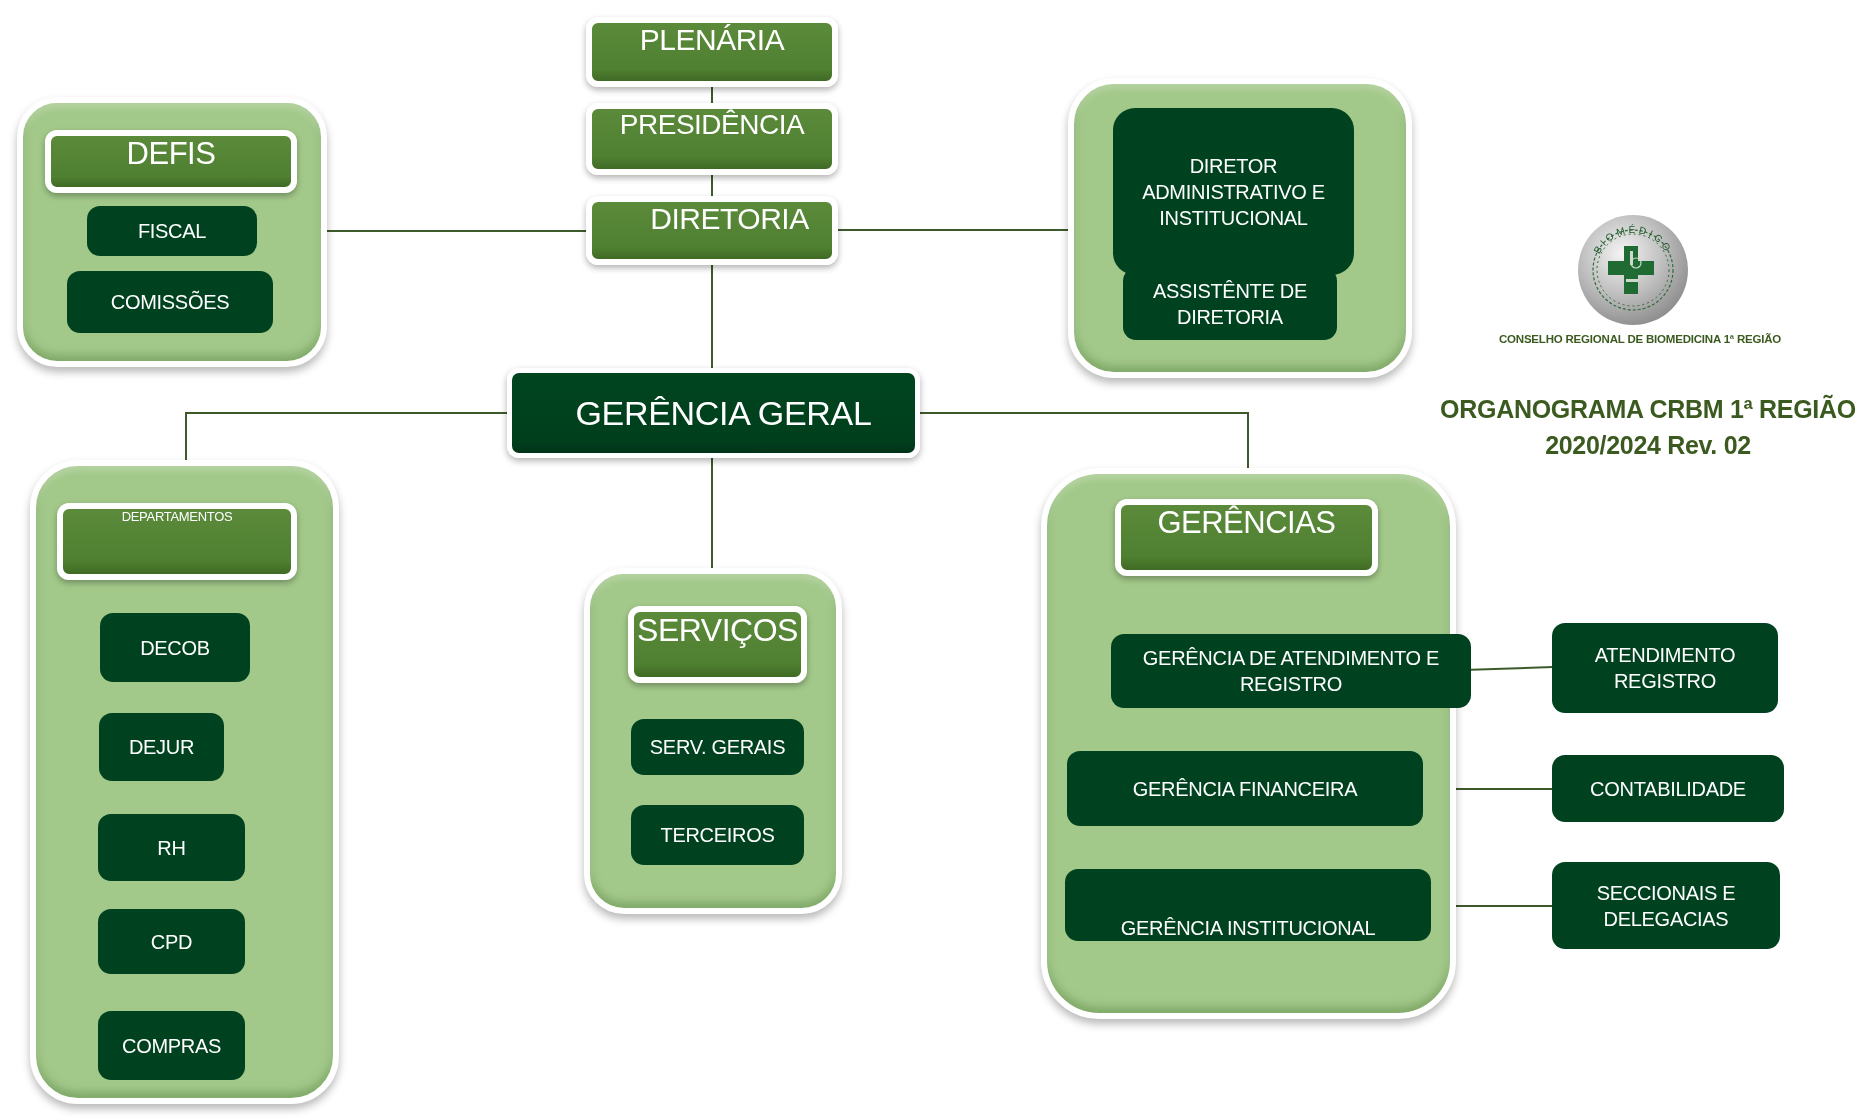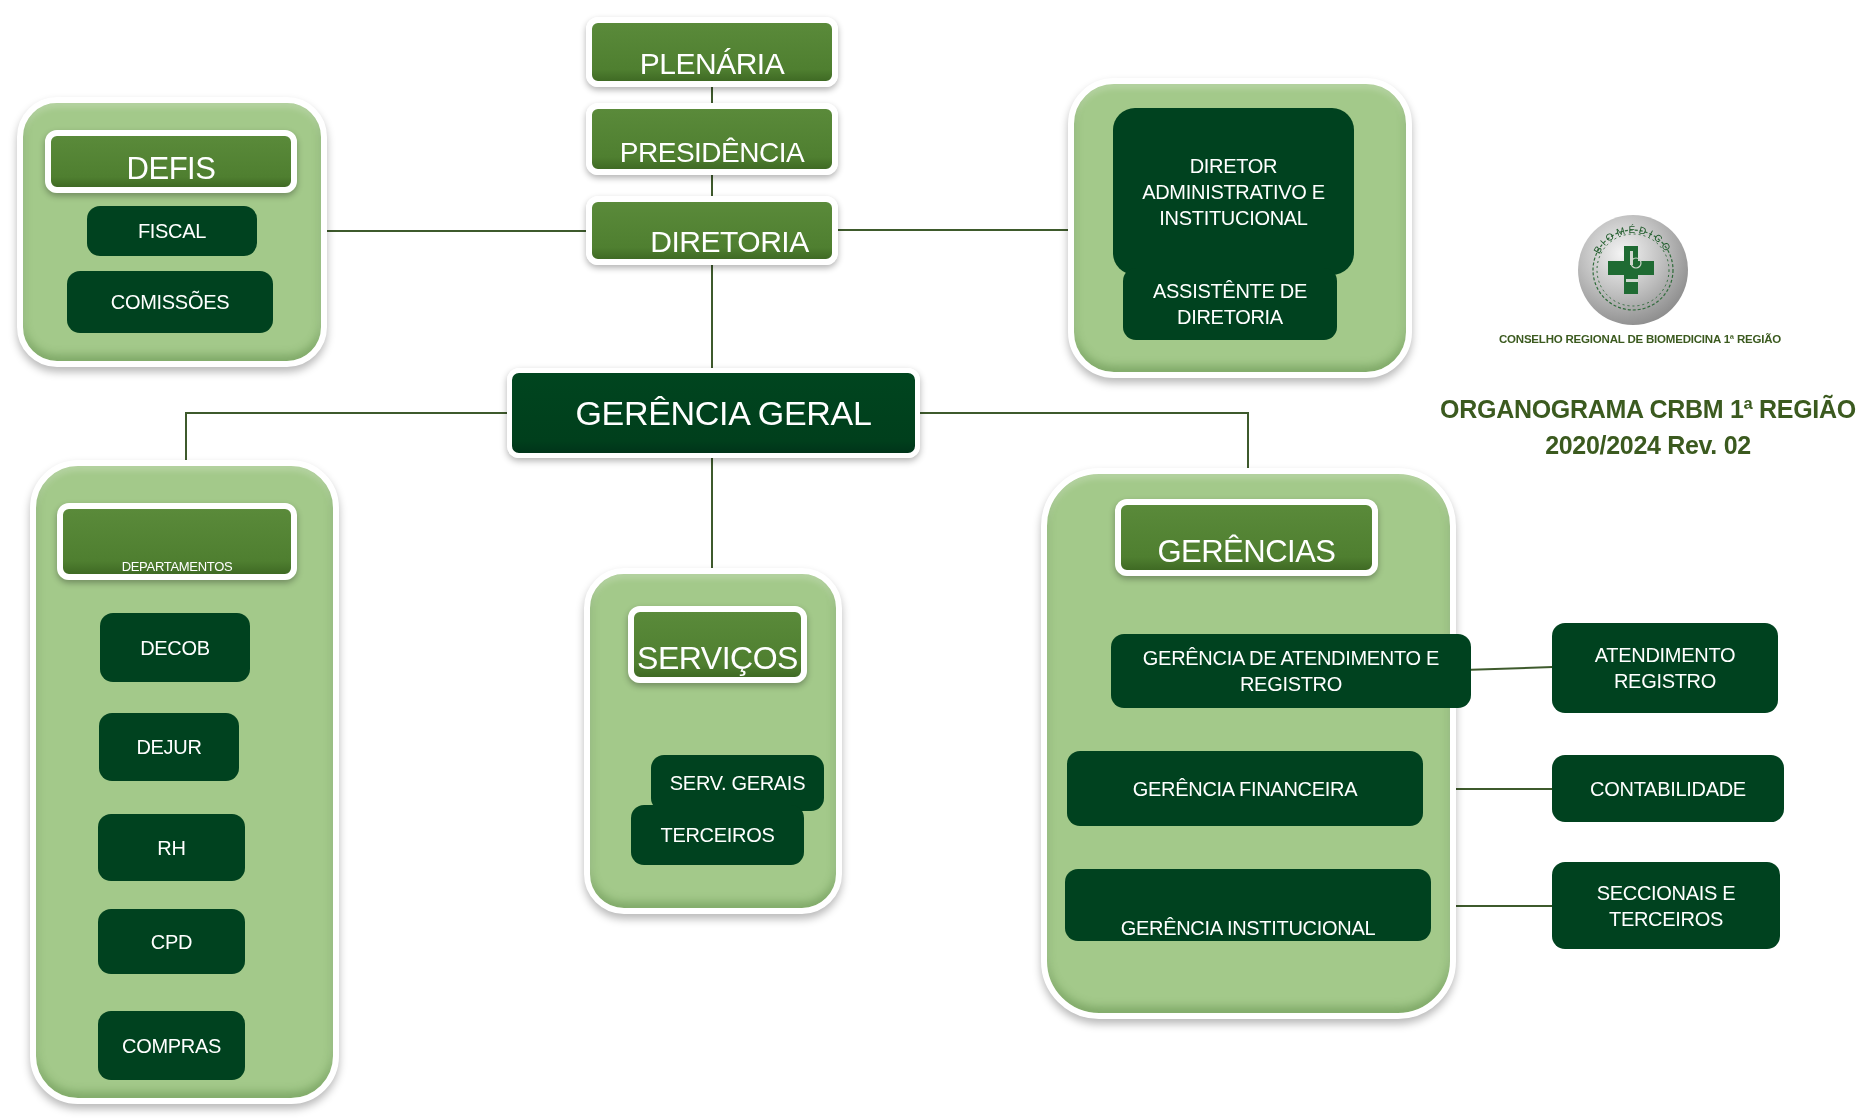--- a/index.html
+++ b/index.html
@@ -11,21 +11,21 @@
     border:6px solid #ffffff;
     border-radius:44px;
     box-shadow: 0 5px 9px rgba(0,0,0,0.28), inset 0 -6px 8px rgba(60,110,40,0.35), inset 0 4px 6px rgba(255,255,255,0.25);
   }
   .hdr {
     position:absolute; box-sizing:border-box;
     background:linear-gradient(#5a8a3a, #4f7f30 80%, #3f6a24);
     border:6px solid #ffffff;
     border-radius:12px;
     box-shadow: 0 3px 6px rgba(0,0,0,0.30);
-    color:#ffffff; display:flex; align-items:flex-end; justify-content:center; text-align:center;
+    color:#ffffff; display:flex; align-items:flex-start; justify-content:center; text-align:center;
     letter-spacing:-0.5px;
   }
   .dark {
     position:absolute; box-sizing:border-box;
     background:#00421f;
     border-radius:13px;
     color:#ffffff; display:flex; align-items:center; justify-content:center; text-align:center;
     font-size:20px; line-height:1.3; letter-spacing:-0.3px;
   }
   .dark.big {
@@ -89,38 +89,38 @@
   <span>ASSISTÊNTE DE DIRETORIA</span>
 </div>
 
 <div class="container" style="left:30px; top:460px; width:309px; height:644px; border-radius:48px;"></div>
 <div class="hdr" style="left:57px; top:503px; width:240px; height:77px; font-size:13px; letter-spacing:-0.3px;">
   <span>DEPARTAMENTOS</span>
 </div>
 <div class="dark" style="left:100px; top:613px; width:150px; height:69px;">
   <span>DECOB</span>
 </div>
-<div class="dark" style="left:99px; top:713px; width:140px; height:68px;">
+<div class="dark" style="left:99px; top:713px; width:125px; height:68px;">
   <span>DEJUR</span>
 </div>
 <div class="dark" style="left:98px; top:814px; width:147px; height:67px;">
   <span>RH</span>
 </div>
 <div class="dark" style="left:98px; top:909px; width:147px; height:65px;">
   <span>CPD</span>
 </div>
 <div class="dark" style="left:98px; top:1011px; width:147px; height:69px;">
   <span>COMPRAS</span>
 </div>
 
 <div class="container" style="left:584px; top:568px; width:258px; height:346px; border-radius:40px;"></div>
 <div class="hdr" style="left:628px; top:606px; width:179px; height:77px; font-size:32px;">
   <span>SERVIÇOS</span>
 </div>
-<div class="dark" style="left:631px; top:755px; width:173px; height:56px;margin-left:20px;">
+<div class="dark" style="left:631px; top:719px; width:173px; height:56px;">
   <span>SERV. GERAIS</span>
 </div>
 <div class="dark" style="left:631px; top:805px; width:173px; height:60px;">
   <span>TERCEIROS</span>
 </div>
 
 <div class="container" style="left:1041px; top:468px; width:415px; height:551px; border-radius:58px;"></div>
 <div class="hdr" style="left:1115px; top:499px; width:263px; height:77px; font-size:31px;">
   <span>GERÊNCIAS</span>
 </div>
@@ -134,21 +134,21 @@
   <span>GERÊNCIA INSTITUCIONAL</span>
 </div>
 
 <div class="dark" style="left:1552px; top:623px; width:226px; height:90px; padding:0 40px;">
   <span>ATENDIMENTO REGISTRO</span>
 </div>
 <div class="dark" style="left:1552px; top:755px; width:232px; height:67px;">
   <span>CONTABILIDADE</span>
 </div>
 <div class="dark" style="left:1552px; top:862px; width:228px; height:87px; padding:0 30px;">
-  <span>SECCIONAIS E TERCEIROS</span>
+  <span>SECCIONAIS E DELEGACIAS</span>
 </div>
 
 <div class="logo" style="left:1576px; top:213px; width:114px; height:114px;">
   <svg width="114" height="114" viewBox="0 0 114 114">
     <defs>
       <radialGradient id="silver" cx="40%" cy="35%" r="70%">
         <stop offset="0%" stop-color="#f4f4f4"></stop>
         <stop offset="55%" stop-color="#bdbdbd"></stop>
         <stop offset="100%" stop-color="#8a8a8a"></stop>
       </radialGradient>

